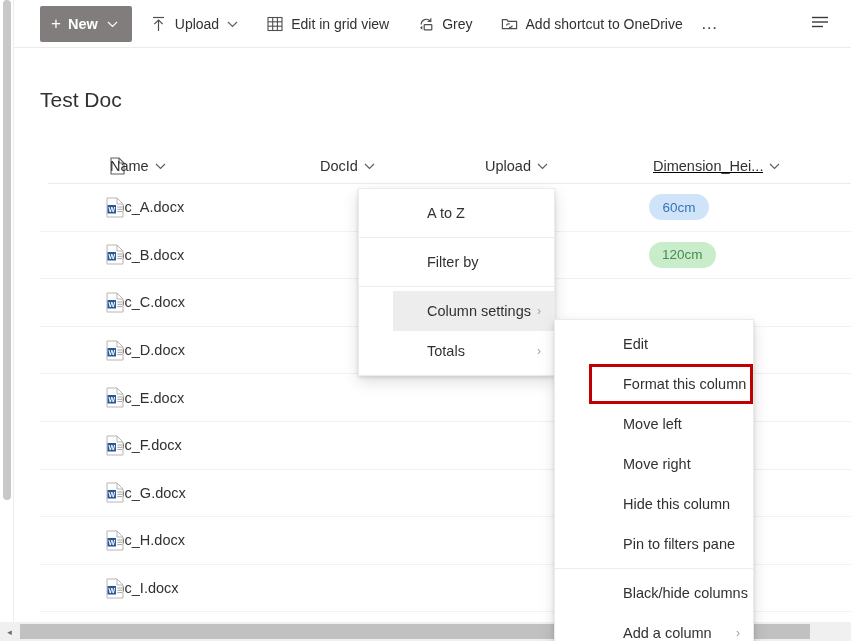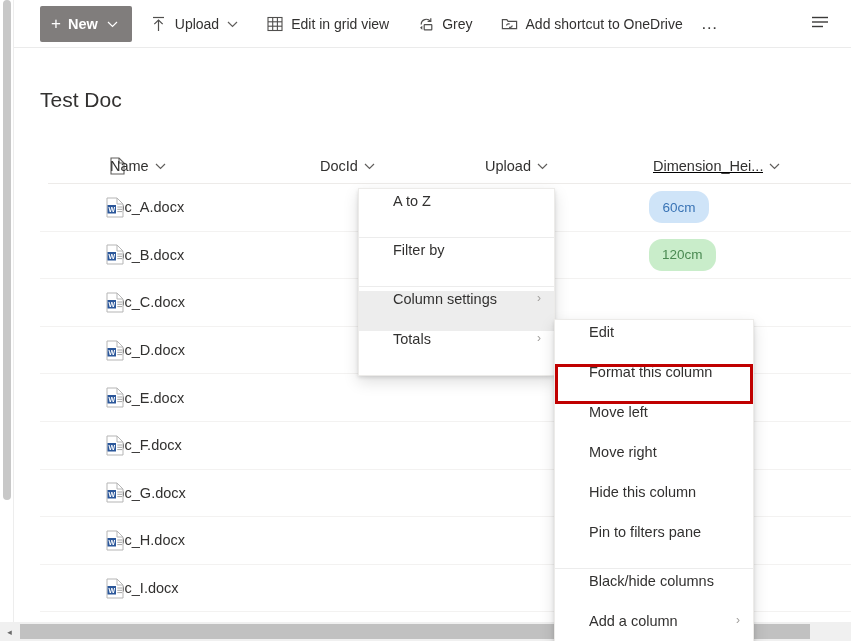--- a/index.html
+++ b/index.html
@@ -89,44 +89,45 @@
     border-bottom: 1px solid #f3f2f1;
     font-size: 14.5px; color: #323130;
   }
   .cell-icon { width: 62px; display: flex; align-items: center; justify-content: flex-start; padding-left: 66px; }
   .cell-name { width: 210px; white-space: nowrap; }
   .cell-docid { width: 165px; }
   .cell-color { width: 168px; }
   .cell-dim { width: 190px; display: flex; align-items: center; }
   .pill {
     display: inline-flex; align-items: center; justify-content: center;
-    min-width: 60px; height: 32px; padding: 0 13px;
+    min-width: 60px; height: 26px; padding: 0 13px;
     border-radius: 13px; font-size: 13.5px;
   }
   .pill.blue  { background: #cfe4f8; color: #3a74b5; }
   .pill.green { background: #c9edca; color: #4a8a52; }
 
   
   .wicon { width: 18px; height: 21px; position: relative; display: inline-block; }
 
   
   .ctx-menu {
     position: absolute; background: #ffffff;
     box-shadow: 0 1.6px 3.6px rgba(0,0,0,.13), 0 6.4px 14.4px rgba(0,0,0,.13);
     border: 1px solid #ecebe9;
     padding: 4px 0; z-index: 40;
   }
   .ctx-menu.primary { left: 358px; top: 188px; width: 197px; }
   .ctx-menu.sub     { left: 554px; top: 319px; width: 200px; z-index: 50; }
 
   .ctx-item {
-    position: relative; display: flex; align-items: flex-start;
+    position: relative; display: flex; align-items: center;
     height: 40px; padding: 0 12px 0 34px;
     font-size: 14.5px; color: #323130; cursor: pointer;
     white-space: nowrap;
+    margin-left: 34px;
   }
   .ctx-item.selected { background: #ededed; }
   .ctx-item.highlighted {
     outline: 3px solid #c00000; outline-offset: -3px;
   }
   .ctx-item .sub-arrow {
     position: absolute; right: 13px; font-size: 12px; color: #a19f9d;
   }
   .ctx-sep { height: 1px; background: #ececec; margin: 4px 0; }
 

